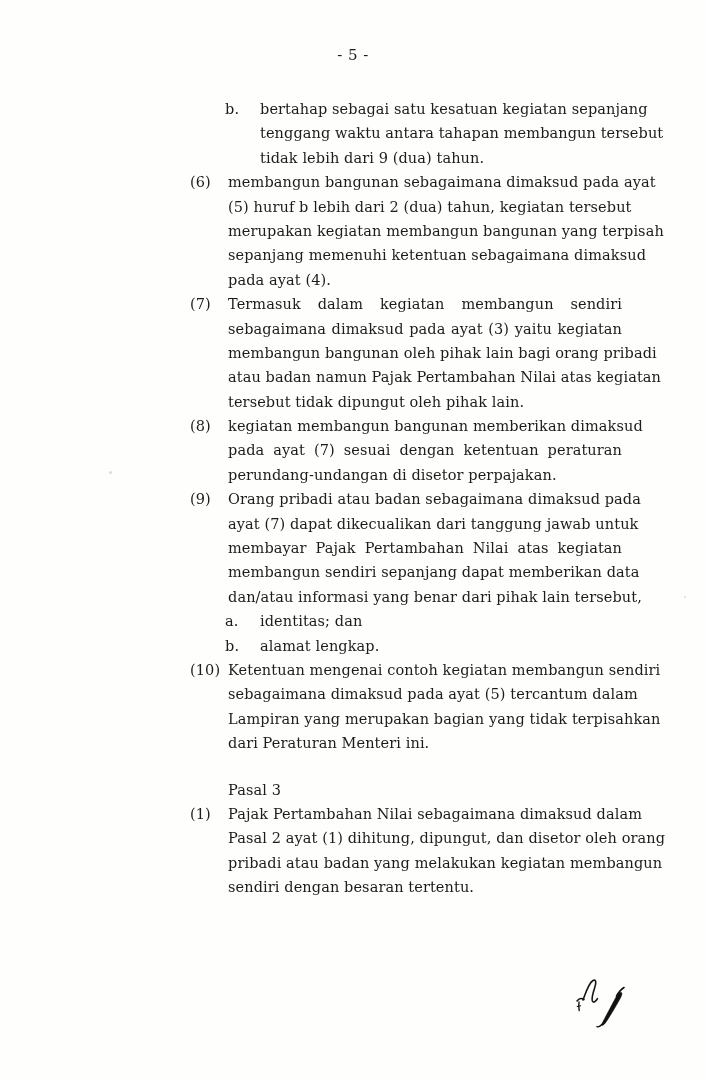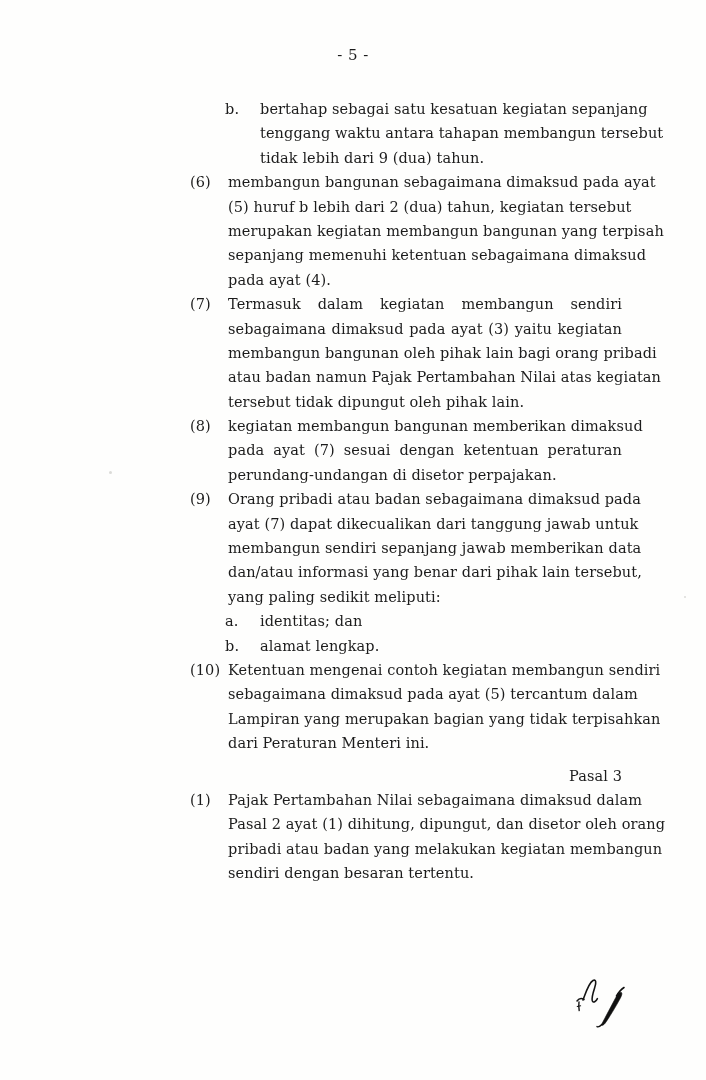--- a/index.html
+++ b/index.html
@@ -34,23 +34,23 @@
   .item.sub { padding-left: 70px; }
   .item.sub > .marker { left: 35px; }
   .line {
     text-align: justify;
     text-align-last: justify;
     white-space: nowrap;
     height: 24.4px;
   }
   .line.last { text-align-last: left; }
   .heading {
-    margin-top: 8px;
+    margin-top: 22px;
     padding-left: 38px;
-    text-align: right;
+    text-align: left;
     height: 24.4px;
   }
   .sig {
     position: absolute; left: 560px; top: 970px;
     width: 80px; height: 66px;
   }
   .speck {
     position: absolute; width: 3px; height: 3px;
     border-radius: 50%;
     background: #8a8a86; opacity: 0.3;
@@ -96,23 +96,23 @@
       <span class="marker">(8)</span>
       <div class="line">kegiatan membangun bangunan memberikan dimaksud</div>
       <div class="line">pada ayat (7) sesuai dengan ketentuan peraturan</div>
       <div class="line last">perundang-undangan di disetor perpajakan.</div>
     </div>
 
     <div class="item">
       <span class="marker">(9)</span>
       <div class="line">Orang pribadi atau badan sebagaimana dimaksud pada</div>
       <div class="line">ayat (7) dapat dikecualikan dari tanggung jawab untuk</div>
-      <div class="line">membangun sendiri sepanjang jawab memberikan data</div>
+      <div class="line">membayar Pajak Pertambahan Nilai atas kegiatan</div>
+      <div class="line">membangun sendiri sepanjang dapat memberikan data</div>
       <div class="line">dan/atau informasi yang benar dari pihak lain tersebut,</div>
-      <div class="line last">yang paling sedikit meliputi:</div>
     </div>
 
     <div class="item sub">
       <span class="marker">a.</span>
       <div class="line last">identitas; dan</div>
     </div>
 
     <div class="item sub">
       <span class="marker">b.</span>
       <div class="line last">alamat lengkap.</div>

